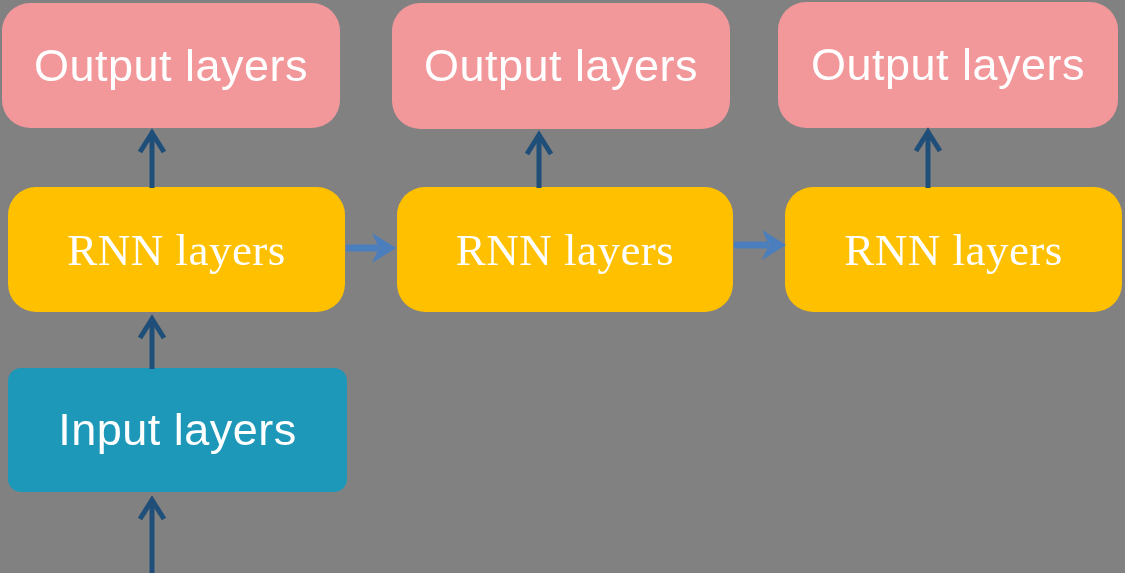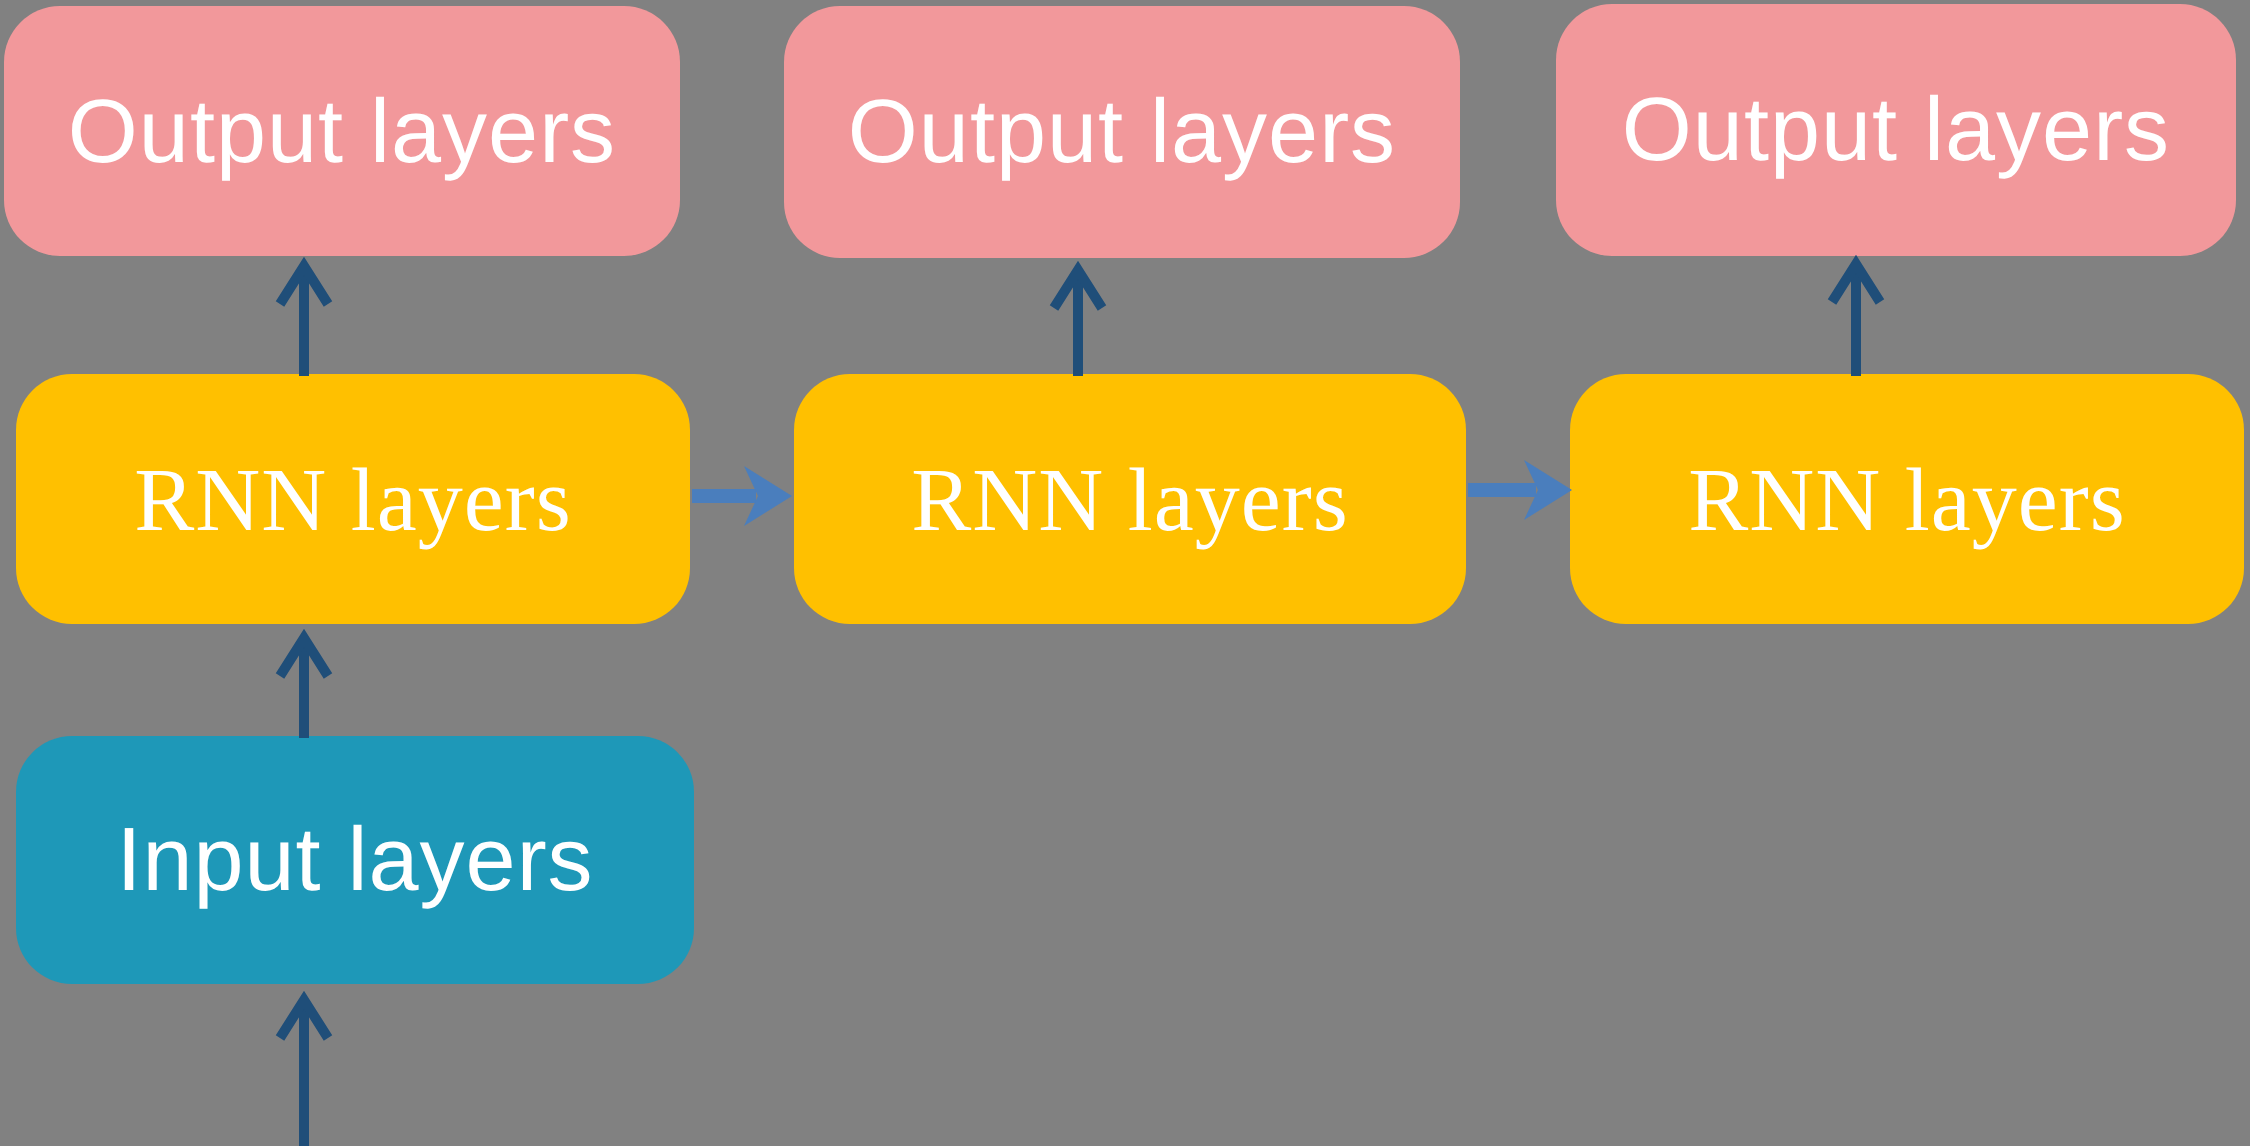--- a/index.html
+++ b/index.html
@@ -29,21 +29,21 @@
     display: flex;
     align-items: center;
     justify-content: center;
     color: var(--labelText);
     font-size: 45px;
     letter-spacing: 0.5px;
     white-space: nowrap;
   }
   .node.output { background: var(--outputFill); }
   .node.rnn    { background: var(--rnnFill); font-family: Liberation Serif, serif; }
-  .node.input  { background: var(--inputFill); }
+  .node.input  { background: var(--inputFill); border-radius: 13px; }
 
   .arrow { position: absolute; display: block; }
 
   
   #output-1 { left: 2px;   top: 3px;   width: 338px; height: 125px; }
   #output-2 { left: 392px; top: 3px;   width: 338px; height: 126px; }
   #output-3 { left: 778px; top: 2px;   width: 340px; height: 126px; }
   #rnn-1    { left: 8px;   top: 187px; width: 337px; height: 125px; }
   #rnn-2    { left: 397px; top: 187px; width: 336px; height: 125px; }
   #rnn-3    { left: 785px; top: 187px; width: 337px; height: 125px; }

